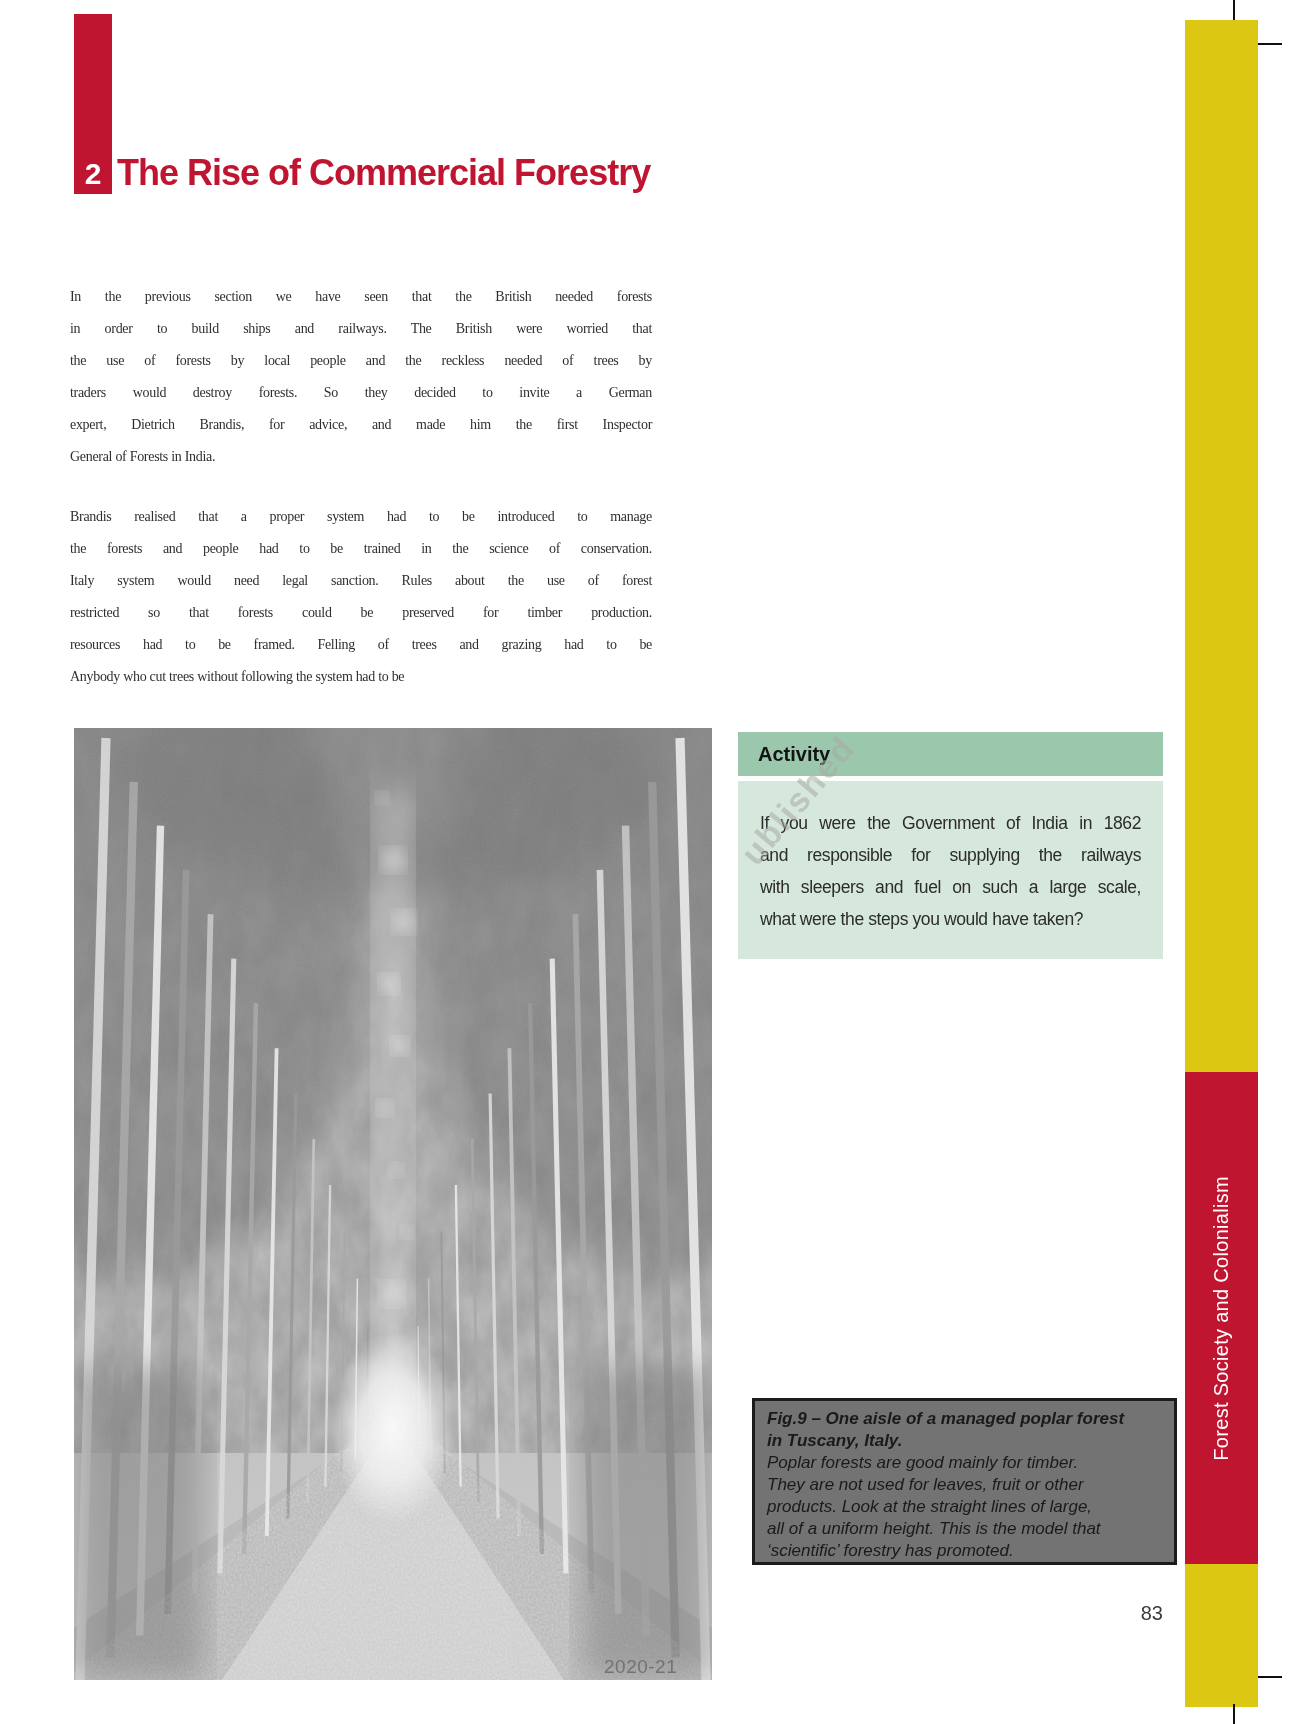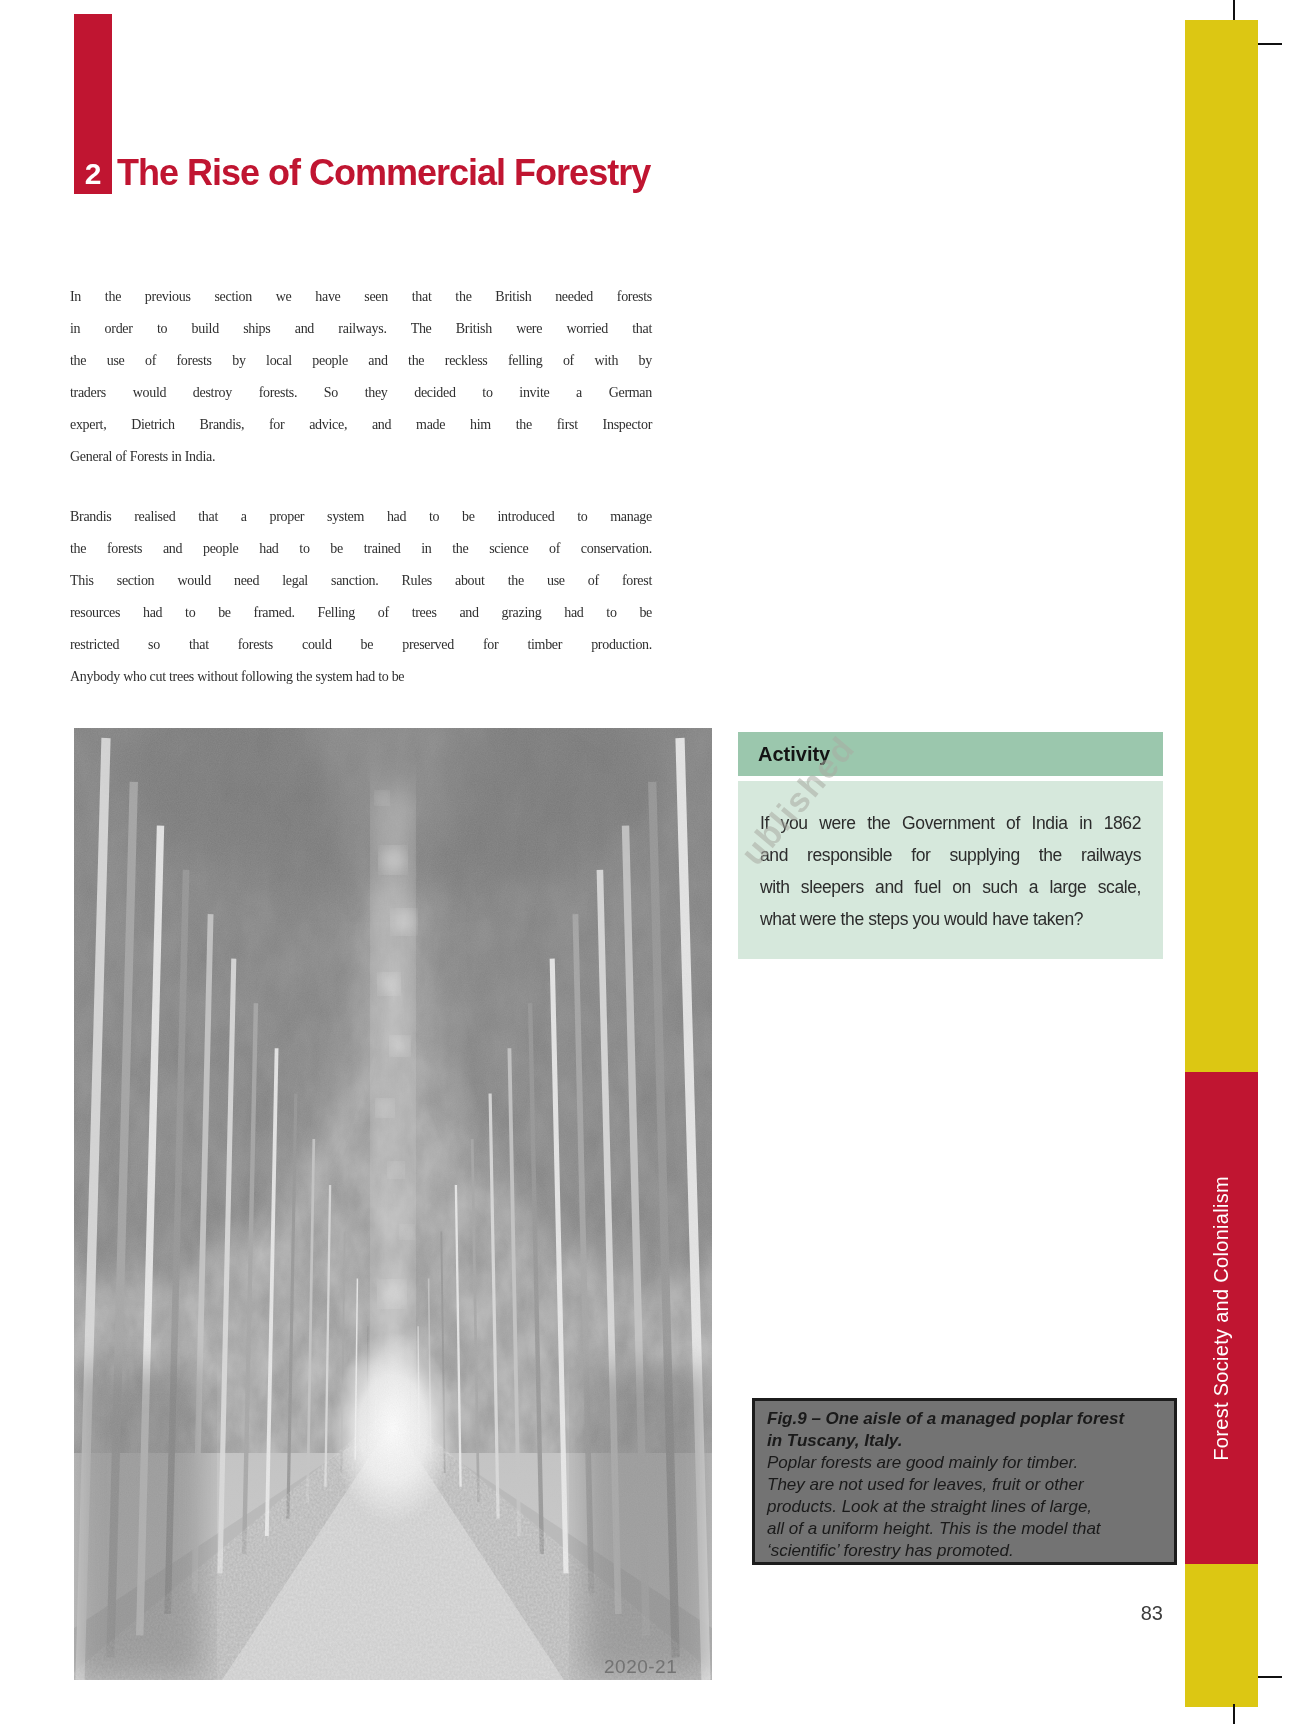--- a/index.html
+++ b/index.html
@@ -68,31 +68,31 @@
 <body>
 
 <div class="red-bar">
   <span class="chapter-num">2</span>
 </div>
 <div class="section-title">The Rise of Commercial Forestry</div>
 
 <div class="bodycol" id="para1">
   <div class="tline">In the previous section we have seen that the British needed forests</div>
   <div class="tline">in order to build ships and railways. The British were worried that</div>
-  <div class="tline">the use of forests by local people and the reckless felling of with by</div>
+  <div class="tline">the use of forests by local people and the reckless needed of trees by</div>
   <div class="tline">traders would destroy forests. So they decided to invite a German</div>
   <div class="tline">expert, Dietrich Brandis, for advice, and made him the first Inspector</div>
   <div class="tline last">General of Forests in India.</div>
 </div>
 <div class="bodycol" id="para2">
   <div class="tline">Brandis realised that a proper system had to be introduced to manage</div>
   <div class="tline">the forests and people had to be trained in the science of conservation.</div>
-  <div class="tline">This section would need legal sanction. Rules about the use of forest</div>
+  <div class="tline">Italy system would need legal sanction. Rules about the use of forest</div>
+  <div class="tline">restricted so that forests could be preserved for timber production.</div>
   <div class="tline">resources had to be framed. Felling of trees and grazing had to be</div>
-  <div class="tline">restricted so that forests could be preserved for timber production.</div>
   <div class="tline last">Anybody who cut trees without following the system had to be</div>
 </div>
 
 <div class="photo">
   <svg width="638" height="952" viewBox="0 0 638 952" xmlns="http://www.w3.org/2000/svg">
     <defs>
       <linearGradient id="sky" x1="0" y1="0" x2="0" y2="1">
         <stop offset="0" stop-color="#a2a2a2"></stop>
           <stop offset="0.6" stop-color="#bdbdbd"></stop>
           <stop offset="1" stop-color="#cecece"></stop>

